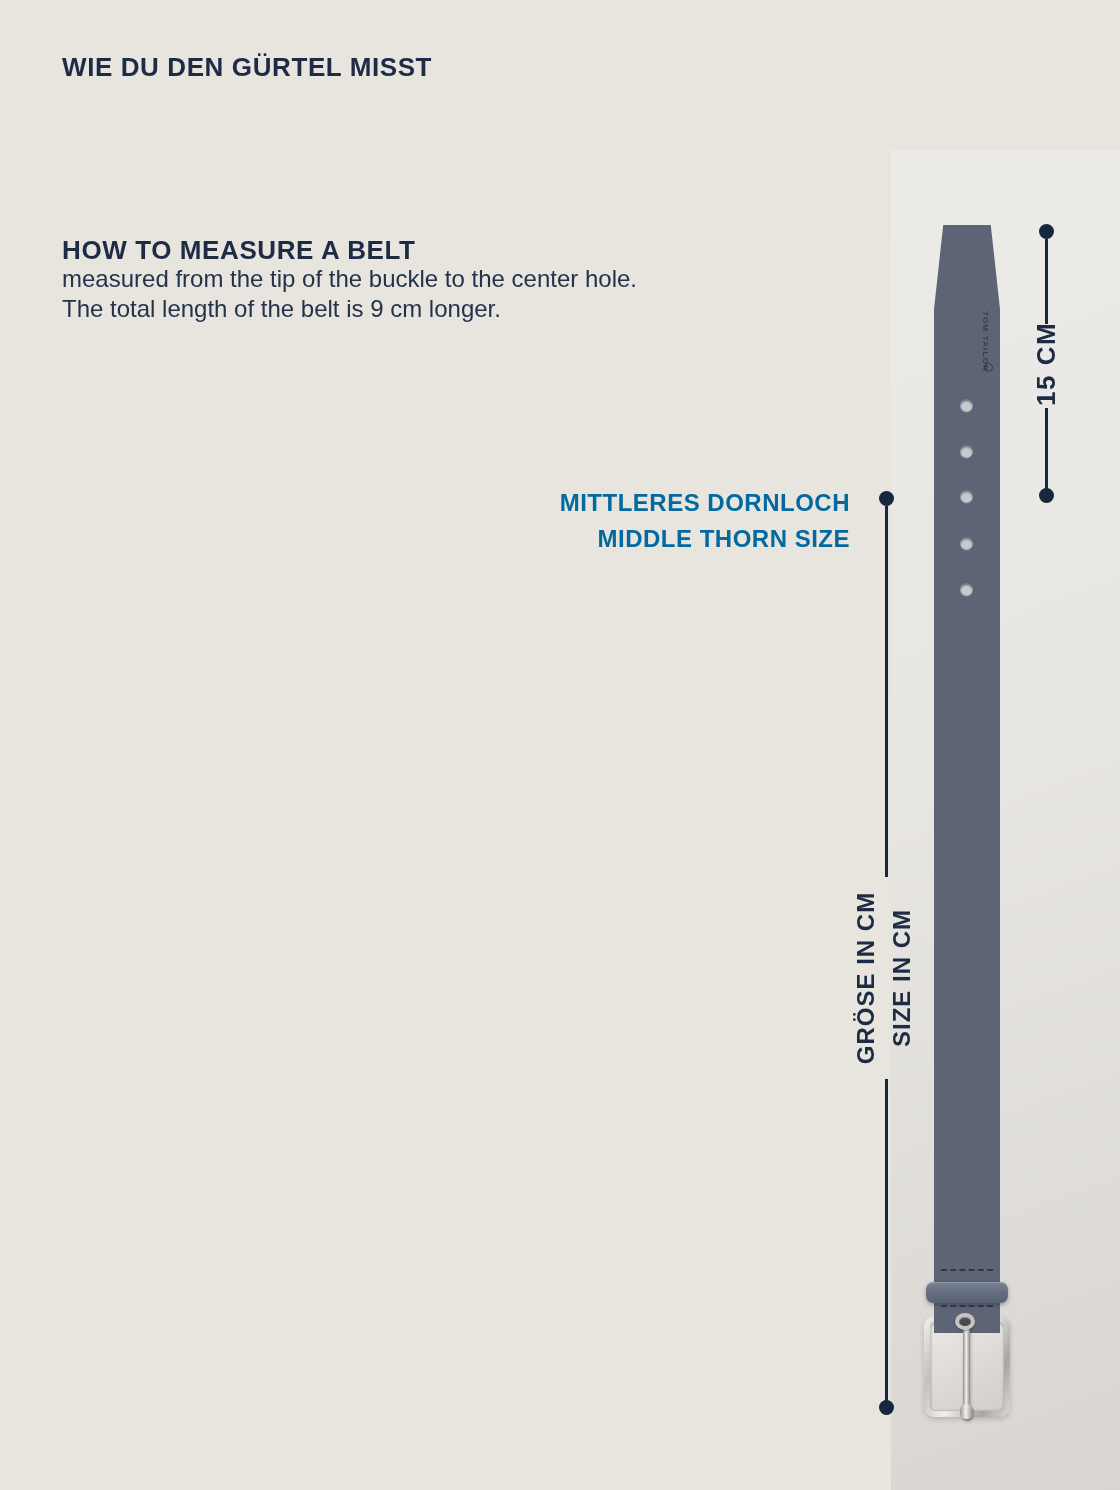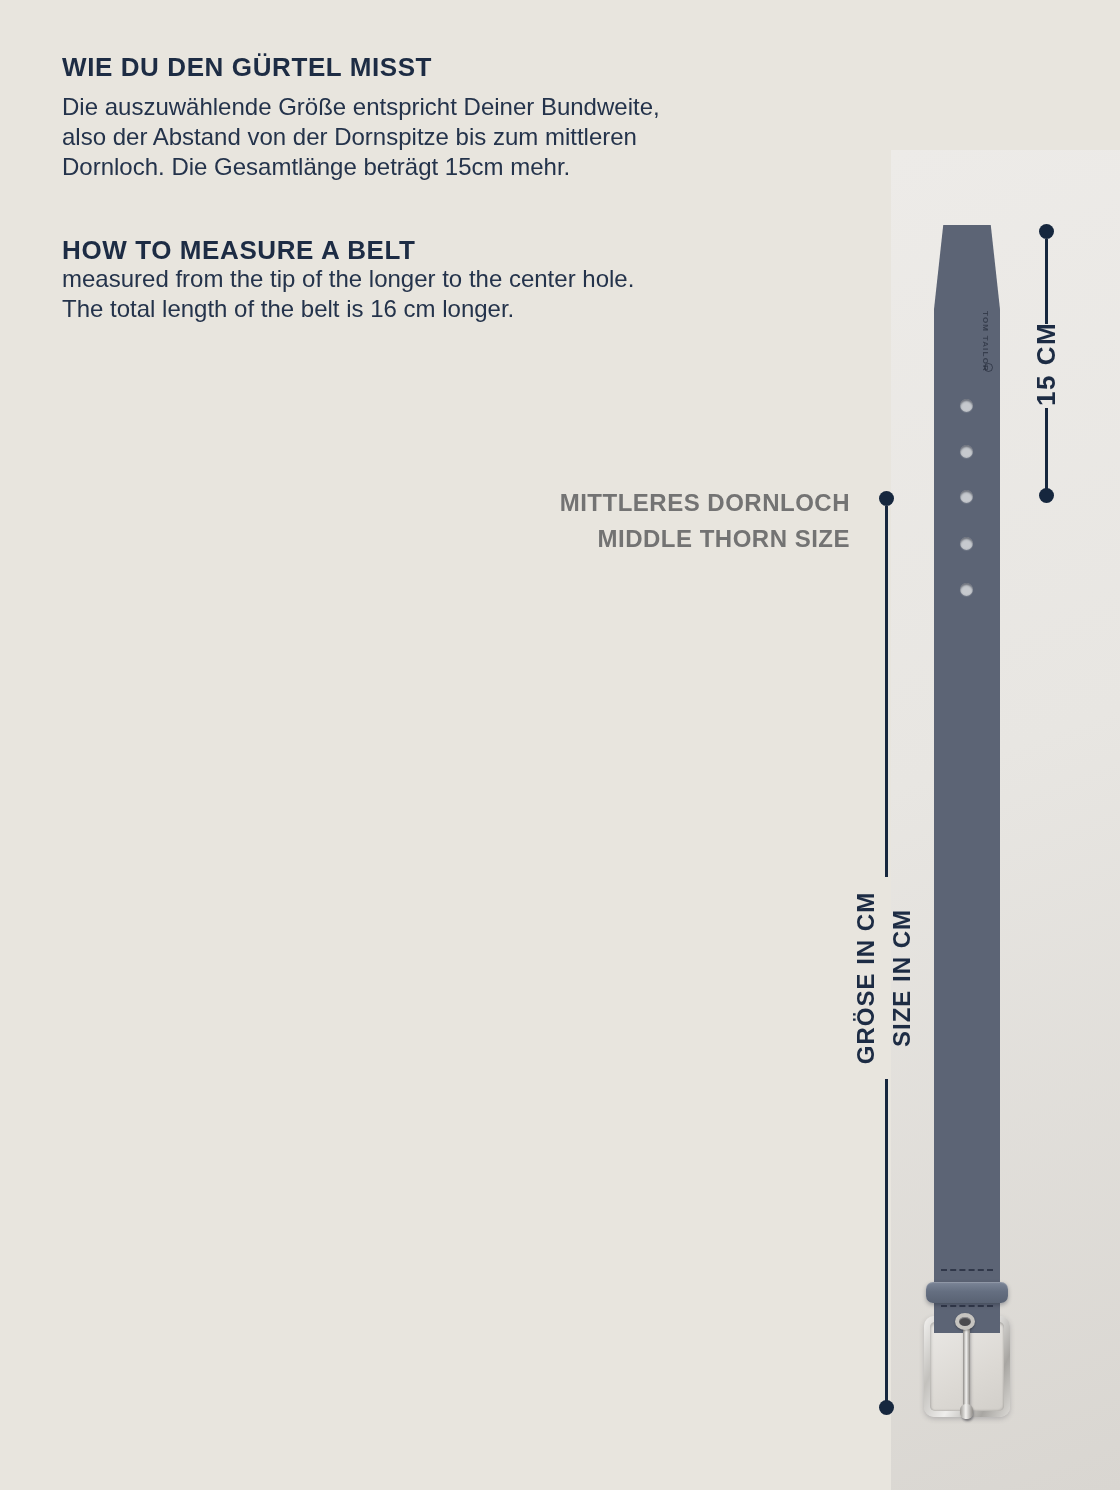--- a/index.html
+++ b/index.html
@@ -60,40 +60,35 @@
 
   
   .vline { width:3px; background:#16273e; }
   .dot { width:15px; height:15px; border-radius:50%; background:#16273e; }
   .measure-label { color:#1d2c44; font-weight:700; white-space:nowrap; }
   .rot { transform:rotate(-90deg); }
   #label-15cm { left:1006px; top:346px; width:80px; height:40px; line-height:40px;
                 text-align:center; font-size:26px; letter-spacing:1.5px; }
   #label-size { left:754px; top:942px; width:260px; height:72px; font-size:24px;
                 line-height:36px; text-align:center; letter-spacing:1px; }
-  .callout { text-align:right; color:#737373; font-size:24px; font-weight:700; letter-spacing:.5px; }
+  .callout { text-align:right; color:#0369a1; font-size:24px; font-weight:700; letter-spacing:.5px; }
   #callout-middle-hole { right:270px; top:485px; line-height:36px; }
   #callout-belt-end    { right:268px; top:1355px; line-height:33px; }
 </style>
 </head>
 <body>
 
 <div class="page">
 
   <div id="heading-de" class="abs heading">WIE DU DEN GÜRTEL MISST</div>
-  <div id="para-de" class="abs">
-    <div class="bodyline">Die auszuwählende Größe entspricht Deiner Bundweite,</div>
-    <div class="bodyline">also der Abstand von der Dornspitze bis zum mittleren</div>
-    <div class="bodyline">Dornloch. Die Gesamtlänge beträgt 15cm mehr.</div>
-  </div>
 
   <div id="heading-en" class="abs heading">HOW TO MEASURE A BELT</div>
   <div id="para-en" class="abs">
-    <div class="bodyline">measured from the tip of the longer to the center hole.</div>
-    <div class="bodyline">The total length of the belt is 16 cm longer.</div>
+    <div class="bodyline">measured from the tip of the buckle to the center hole.</div>
+    <div class="bodyline">The total length of the belt is 9 cm longer.</div>
   </div>
 
   <div class="abs photo"></div>
 
   <div class="abs buckle-frame"></div>
   <div class="abs buckle-window"></div>
 
   <div class="abs strap"></div>
   <div class="abs emboss">TOM TAILOR</div>
   <div class="abs emboss-logo"></div>

